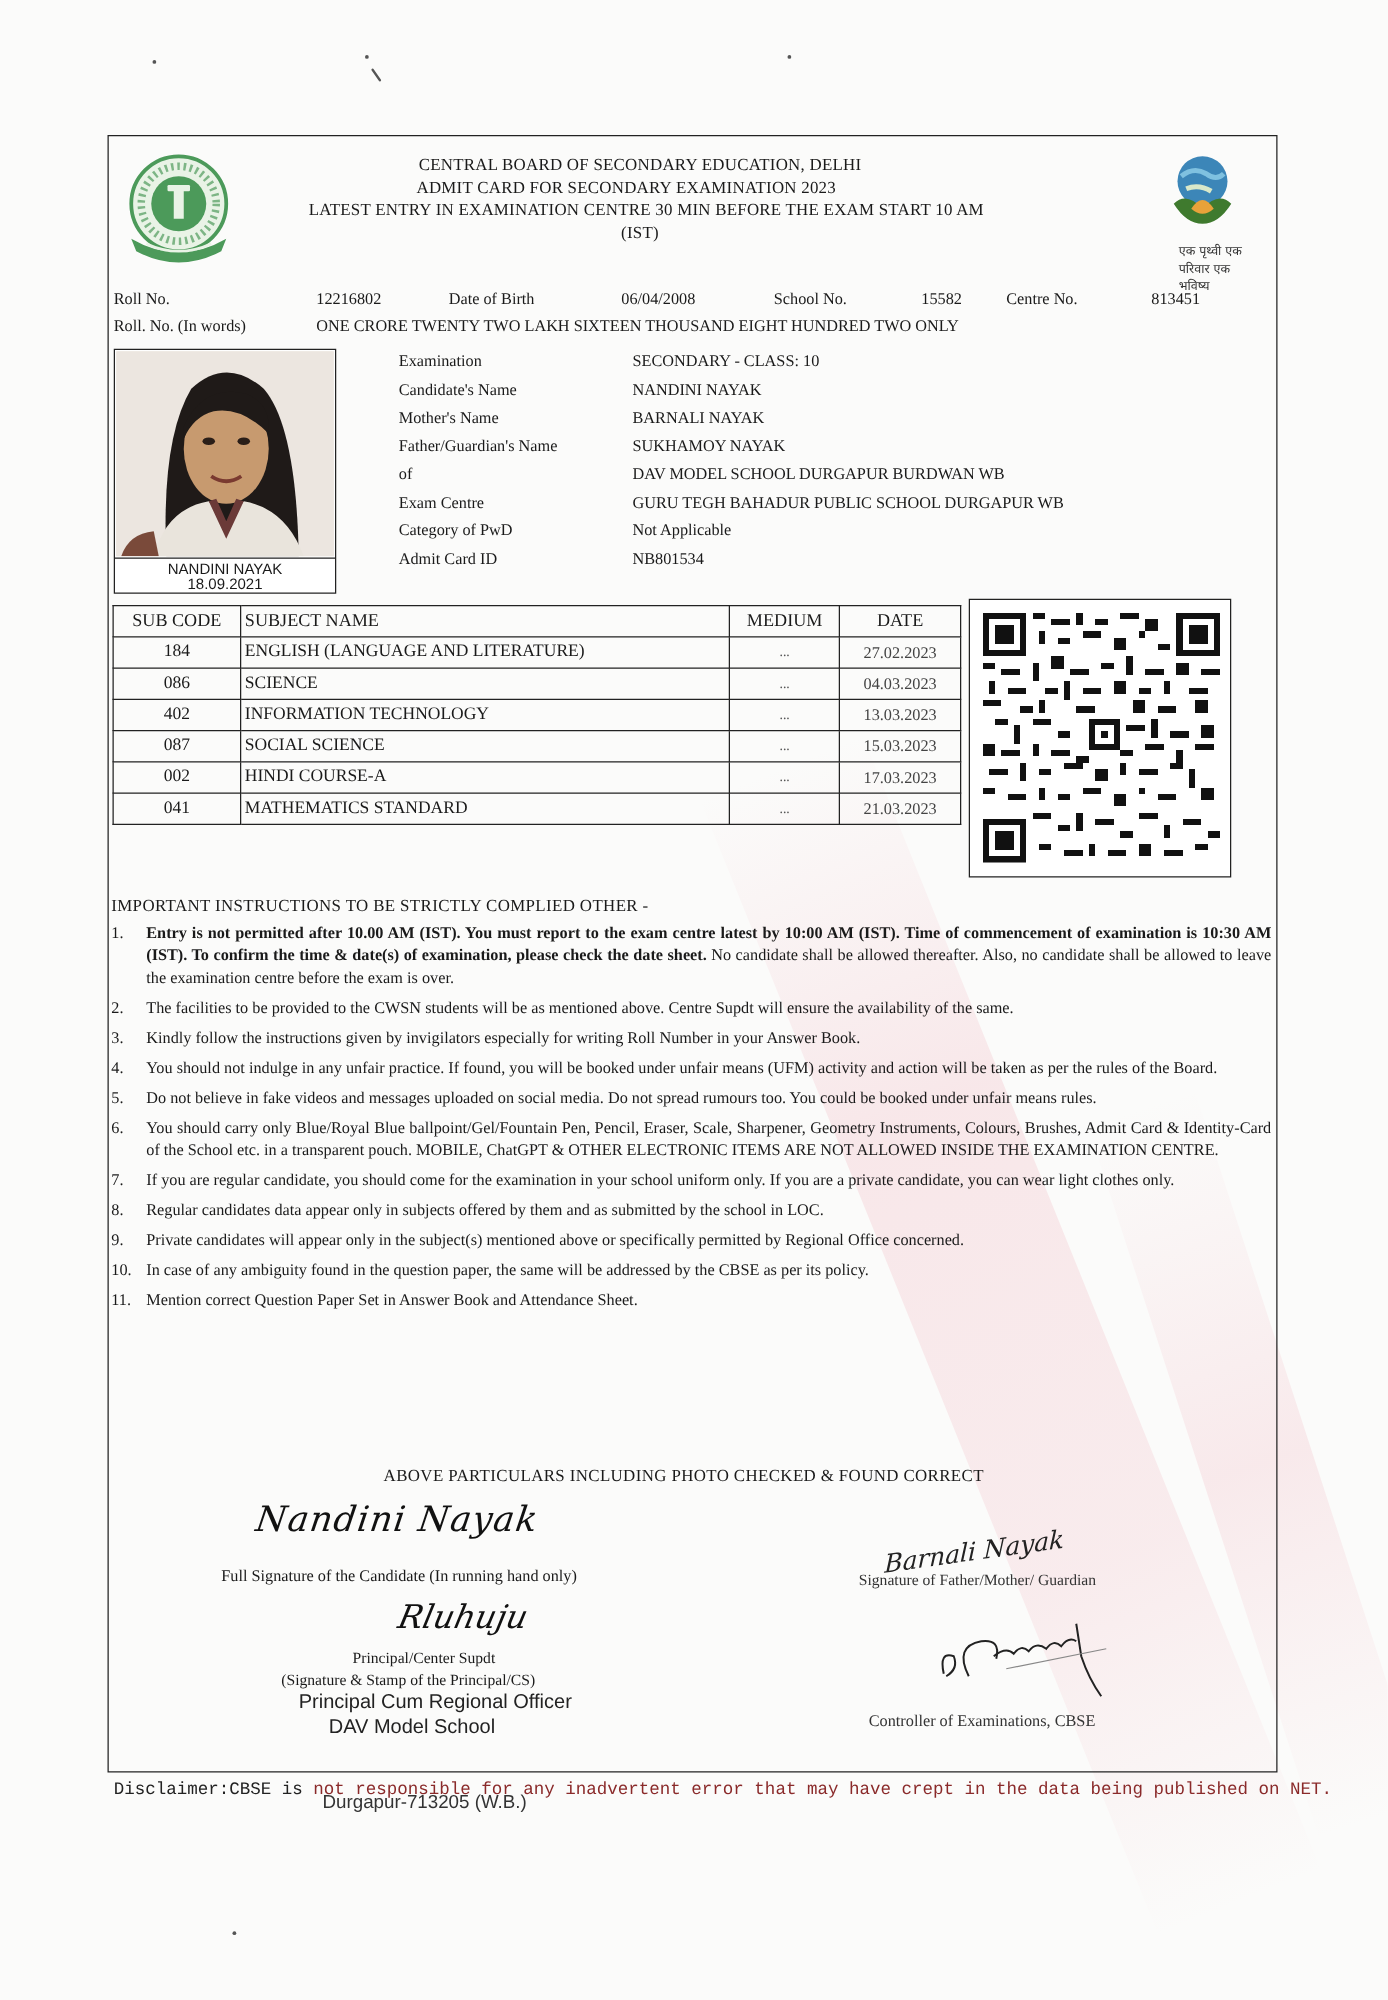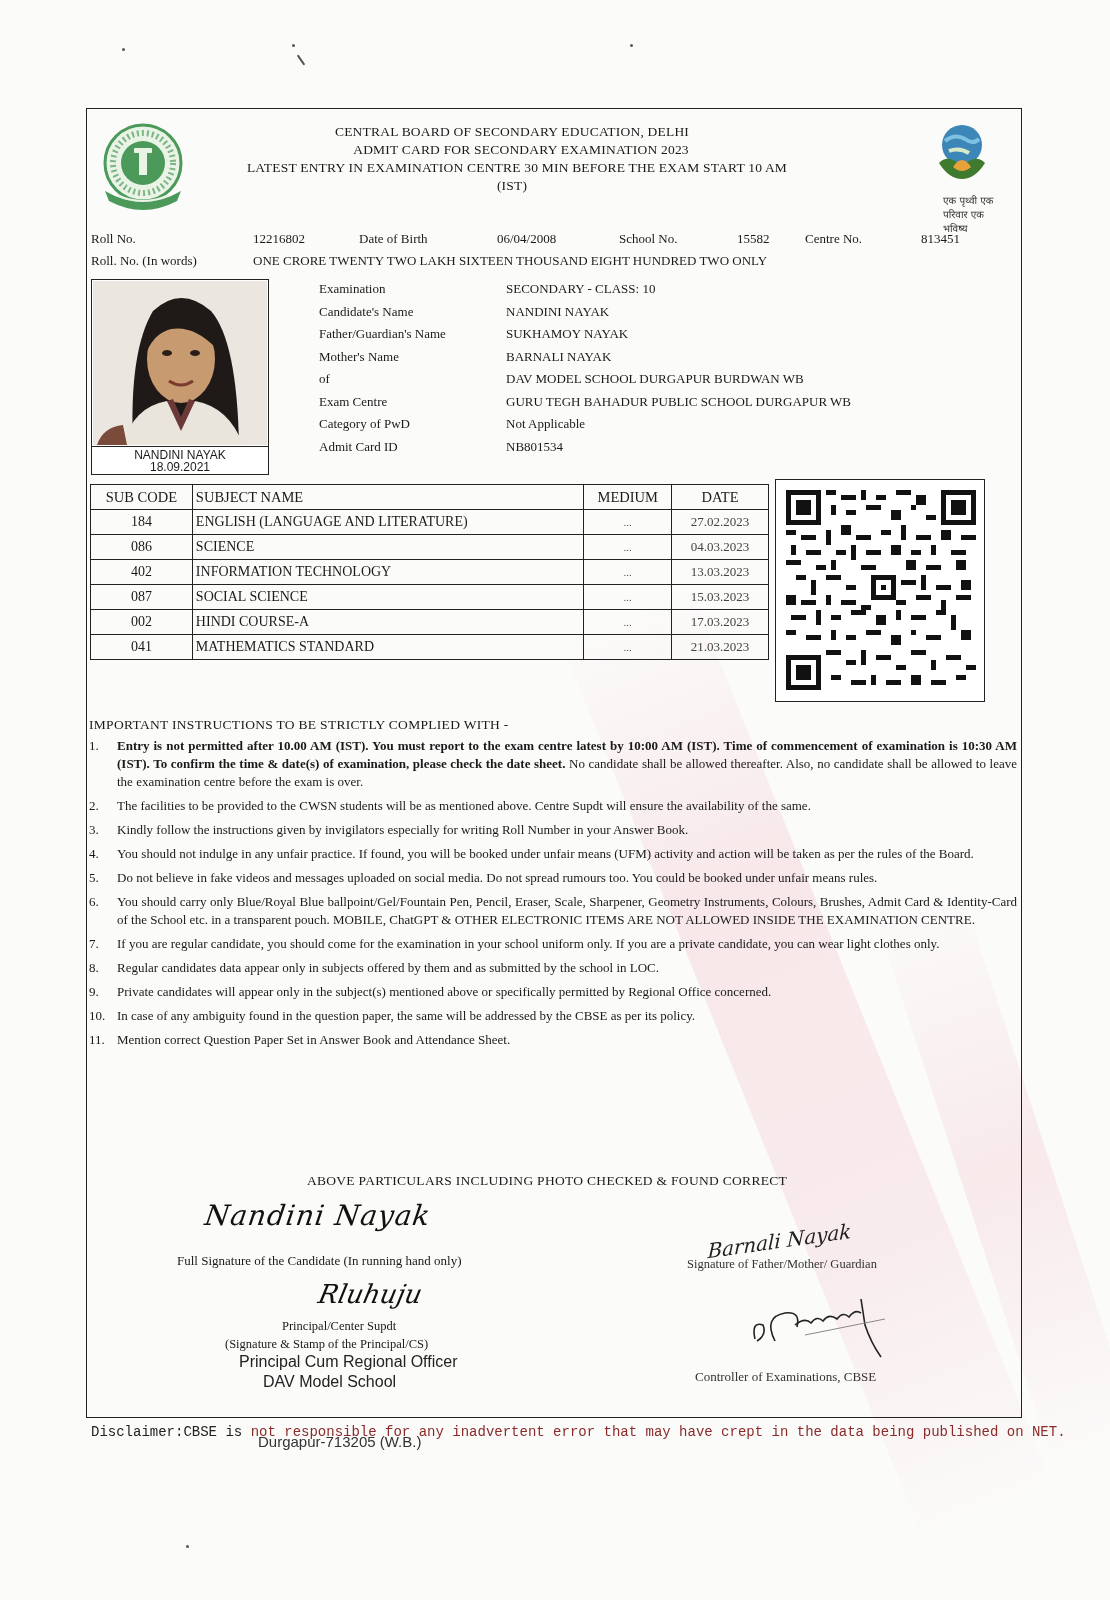--- a/index.html
+++ b/index.html
@@ -22,21 +22,21 @@
   .logo-g20 { position: absolute; left: 760px; top: 6px; width: 160px; height: 100px; }
   .g20-text { position: absolute; left: 0; top: 0; font-family: "Liberation Sans", sans-serif; font-size: 64px;
     font-weight: normal; letter-spacing: -3px; line-height: 76px;
     background: linear-gradient(180deg, #e0762a 0%, #e88a33 40%, #2b3a2f 60%, #3a6e2e 100%);
     -webkit-background-clip: text; background-clip: text; color: transparent; }
   .g20-globe { position: absolute; left: 88px; top: 8px; width: 54px; height: 58px; }
   .g20-tag { position: absolute; left: 96px; top: 78px; font-size: 10px; color: #333; font-family: "DejaVu Sans", sans-serif; }
 
   .hdr { position: absolute; left: 100px; width: 660px; text-align: center; font-size: 13.5px; letter-spacing: 0.2px; line-height: 18px; }
   .hdr1 { top: 14px; left: 115px; width: 620px; }
-  .hdr2 { top: 32px; left: 124px; width: 620px; }
+  .hdr2 { top: 32px; left: 104px; width: 620px; }
   .hdr3 { top: 50px; left: 100px; width: 660px; }
   .hdr4 { top: 68px; left: 115px; width: 620px; }
 
   
   .roll-row { position: absolute; left: 4px; top: 118px; width: 930px; height: 22px; font-size: 13px; }
   .roll-row span { position: absolute; top: 4px; white-space: nowrap; }
   .roll-words { position: absolute; left: 4px; top: 140px; width: 930px; height: 22px; font-size: 13px; }
   .roll-words span { position: absolute; top: 4px; white-space: nowrap; }
 
   
@@ -169,26 +169,26 @@
   <div class="details">
     <div class="det-row">
       <span class="det-label">Examination</span>
       <span class="det-value">SECONDARY - CLASS: 10</span>
     </div>
     <div class="det-row">
       <span class="det-label">Candidate's Name</span>
       <span class="det-value">NANDINI NAYAK</span>
     </div>
     <div class="det-row">
+      <span class="det-label">Mother's Name</span>
+      <span class="det-value">BARNALI NAYAK</span>
+    </div>
+    <div class="det-row">
       <span class="det-label">Father/Guardian's Name</span>
       <span class="det-value">SUKHAMOY NAYAK</span>
-    </div>
-    <div class="det-row">
-      <span class="det-label">Mother's Name</span>
-      <span class="det-value">BARNALI NAYAK</span>
     </div>
     <div class="det-row">
       <span class="det-label">of</span>
       <span class="det-value">DAV MODEL SCHOOL DURGAPUR BURDWAN WB</span>
     </div>
     <div class="det-row">
       <span class="det-label">Exam Centre</span>
       <span class="det-value">GURU TEGH BAHADUR PUBLIC SCHOOL DURGAPUR WB</span>
     </div>
     <div class="det-row">
@@ -354,21 +354,21 @@
           <rect x="13" y="38" width="3" height="1"></rect>
           <rect x="17" y="37" width="1" height="2"></rect>
           <rect x="20" y="38" width="3" height="1"></rect>
           <rect x="25" y="37" width="2" height="2"></rect>
           <rect x="29" y="38" width="3" height="1"></rect>
           <rect x="34" y="37" width="2" height="1"></rect>
       </g>
     </svg>
   </div>
 
-  <div class="instr-title">IMPORTANT INSTRUCTIONS TO BE STRICTLY COMPLIED WITH -</div>
+  <div class="instr-title">IMPORTANT INSTRUCTIONS TO BE STRICTLY COMPLIED OTHER -</div>
   <div class="instr">
     <div class="instr-item">
       <span class="instr-num">1.</span><span class="b">Entry is not permitted after 10.00 AM (IST). You must report to the exam centre latest by 10:00 AM (IST). Time of commencement of examination is 10:30 AM (IST). To confirm the time &amp; date(s) of examination, please check the date sheet.</span><span> No candidate shall be allowed thereafter. Also, no candidate shall be allowed to leave the examination centre before the exam is over.</span>
     </div>
     <div class="instr-item">
       <span class="instr-num">2.</span><span>The facilities to be provided to the CWSN students will be as mentioned above. Centre Supdt will ensure the availability of the same.</span>
     </div>
     <div class="instr-item">
       <span class="instr-num">3.</span><span>Kindly follow the instructions given by invigilators especially for writing Roll Number in your Answer Book.</span>
     </div>

